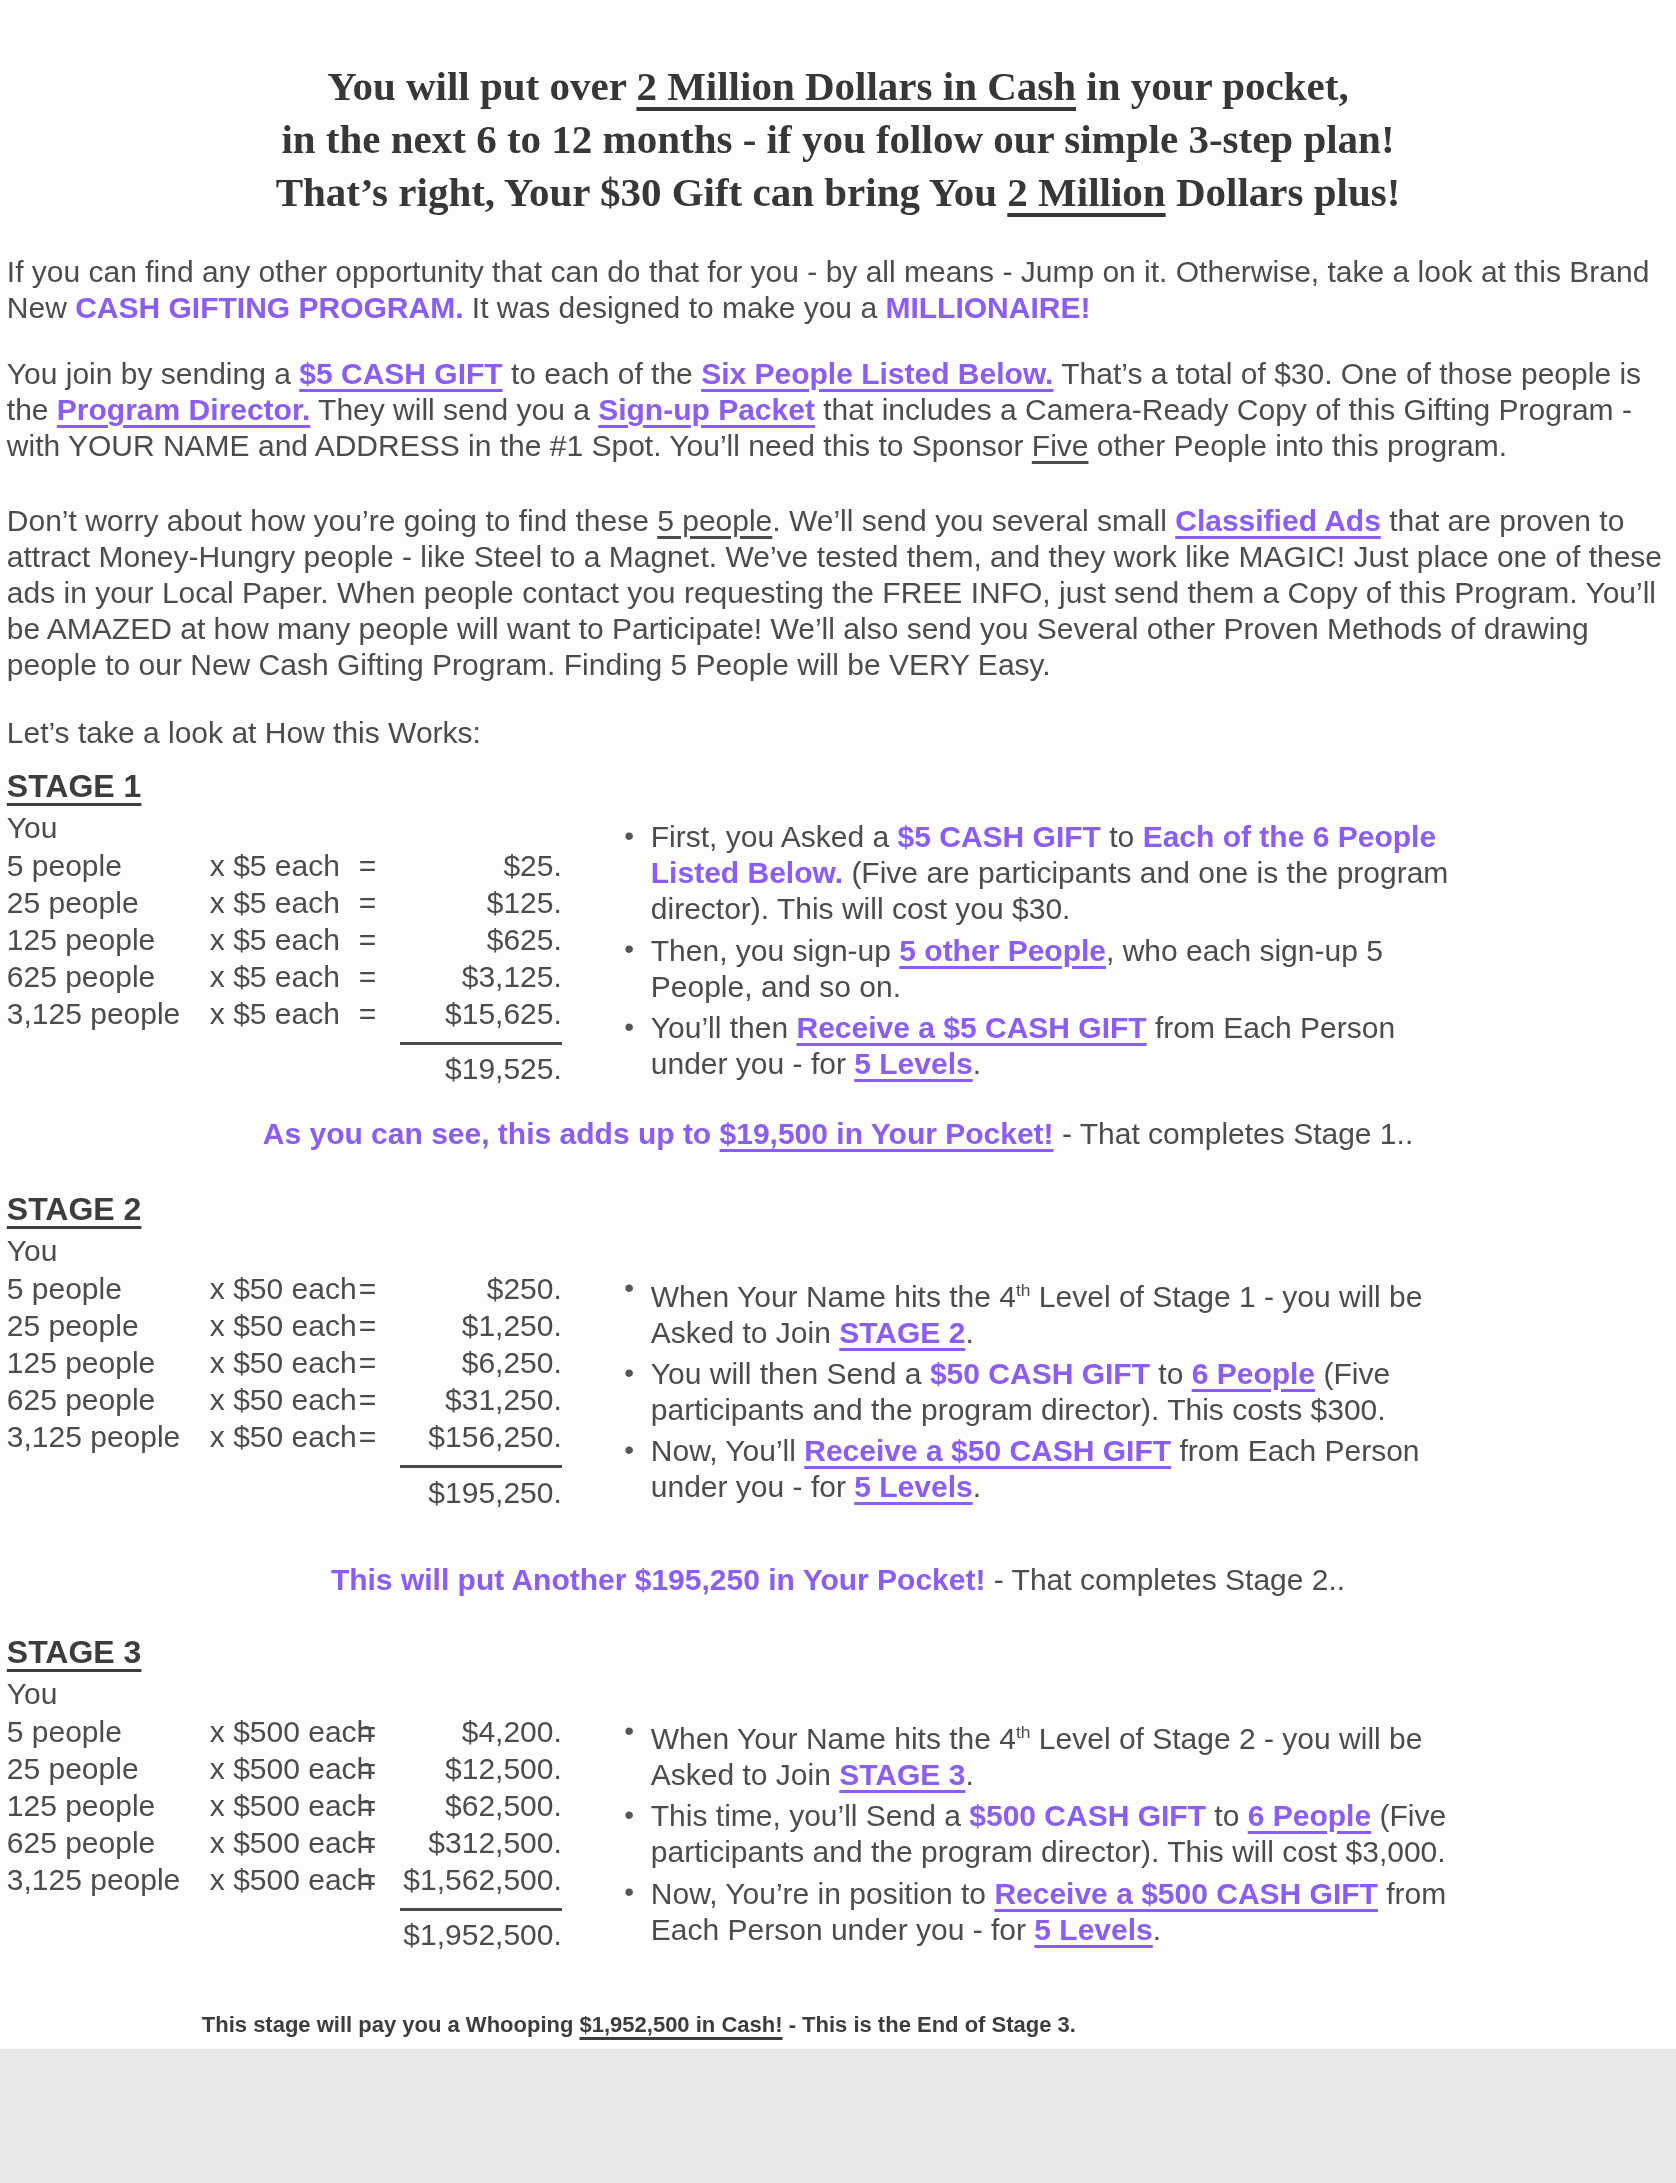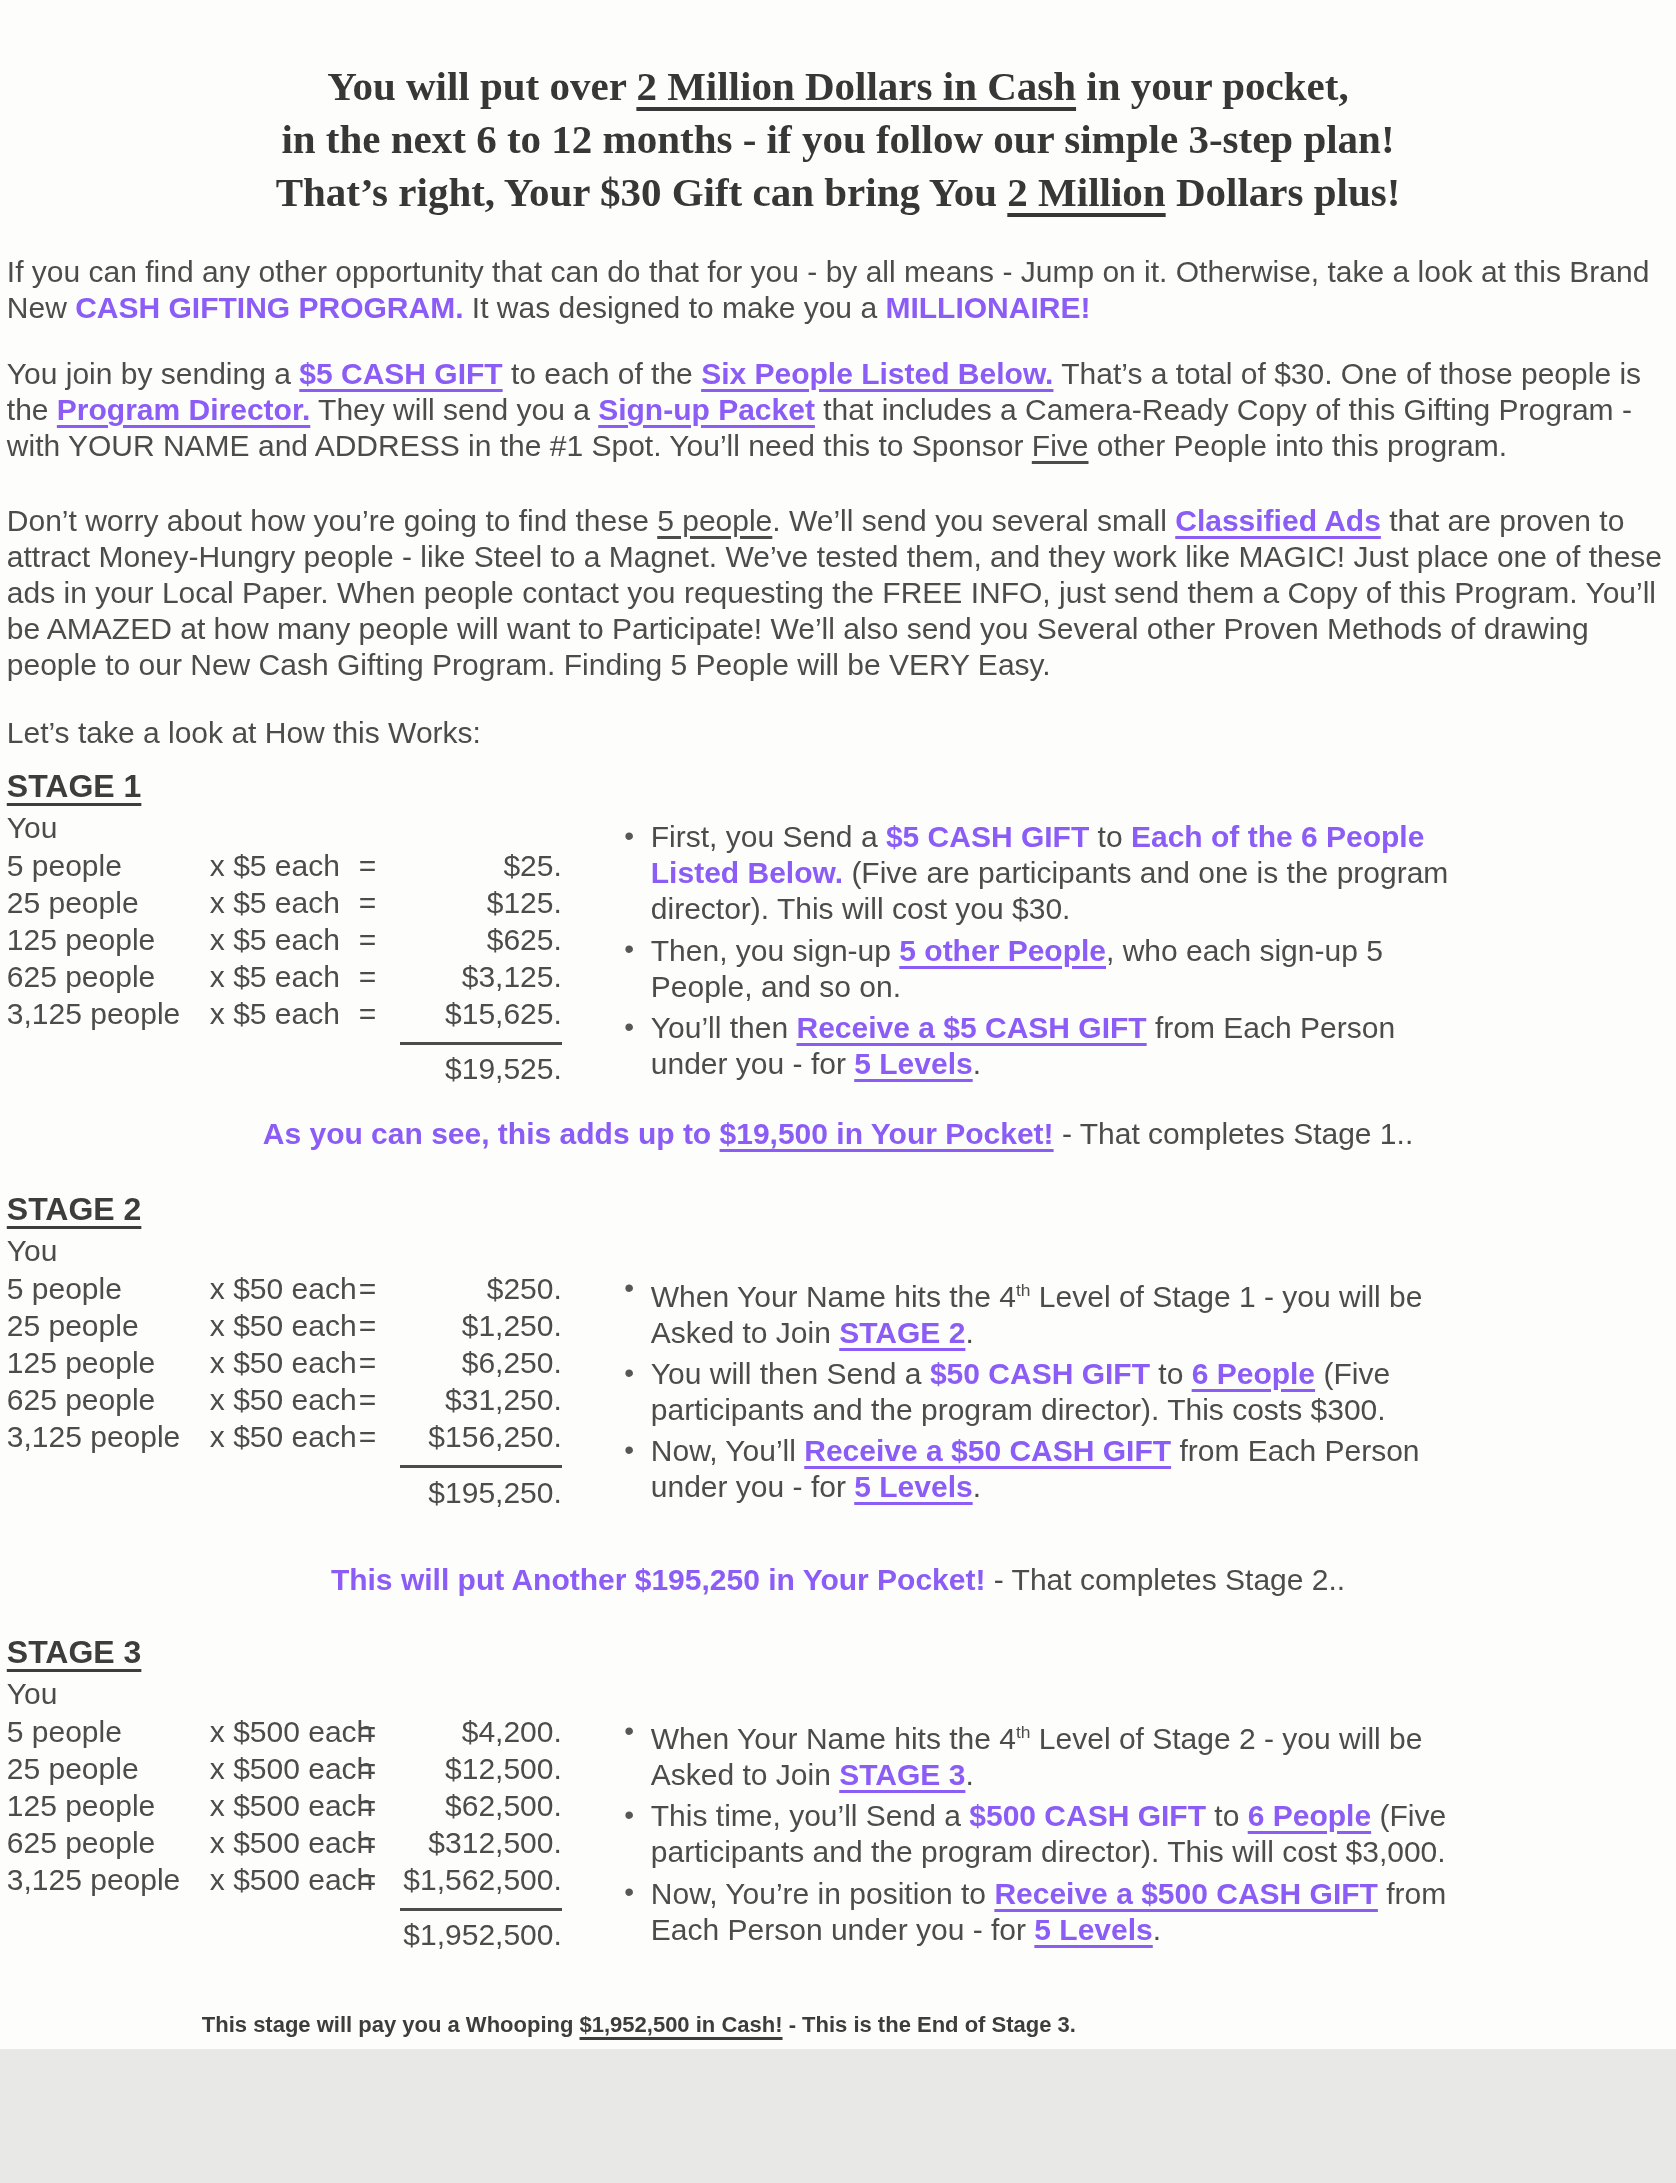--- a/index.html
+++ b/index.html
@@ -118,21 +118,21 @@
           <span class="cell">=</span>
           <span class="cell amt">$3,125.</span>
         <span class="cell">3,125 people</span>
           <span class="cell">x $5 each</span>
           <span class="cell">=</span>
           <span class="cell amt sum">$15,625.</span>
         <span class="cell total">$19,525.</span>
       </div>
     </div>
     <ul class="bullets">
-      <li><span>First, you Send a </span><span class="b">$5 CASH GIFT</span><span> to </span><span class="b">Each of the 6 People Listed Below.</span><span> (Five are participants and one is the program director). This will cost you $30.</span></li>
+      <li><span>First, you Asked a </span><span class="b">$5 CASH GIFT</span><span> to </span><span class="b">Each of the 6 People Listed Below.</span><span> (Five are participants and one is the program director). This will cost you $30.</span></li>
       <li><span>Then, you sign-up </span><span class="b u">5 other People</span><span>, who each sign-up 5 People, and so on.</span></li>
       <li><span>You’ll then </span><span class="b u">Receive a $5 CASH GIFT</span><span> from Each Person under you - for </span><span class="b u">5 Levels</span><span>.</span></li>
     </ul>
   </section>
 
   <p class="summary"><span class="b">As you can see, this adds up to </span><span class="b u">$19,500 in Your Pocket!</span><span> - That completes Stage 1..</span></p>
 
   <section class="stage stage2">
     <div class="stage-left">
       <div><span class="stage-header">STAGE 2</span></div>

